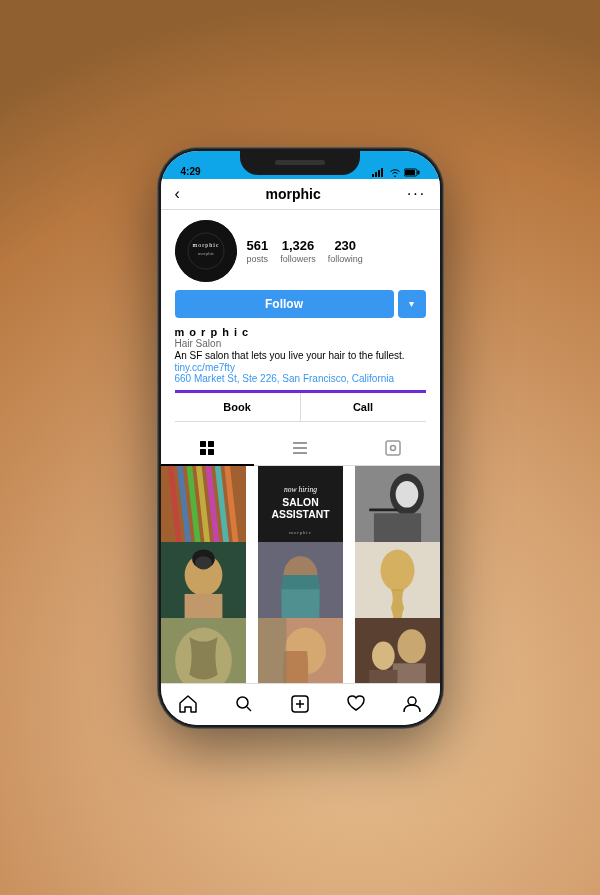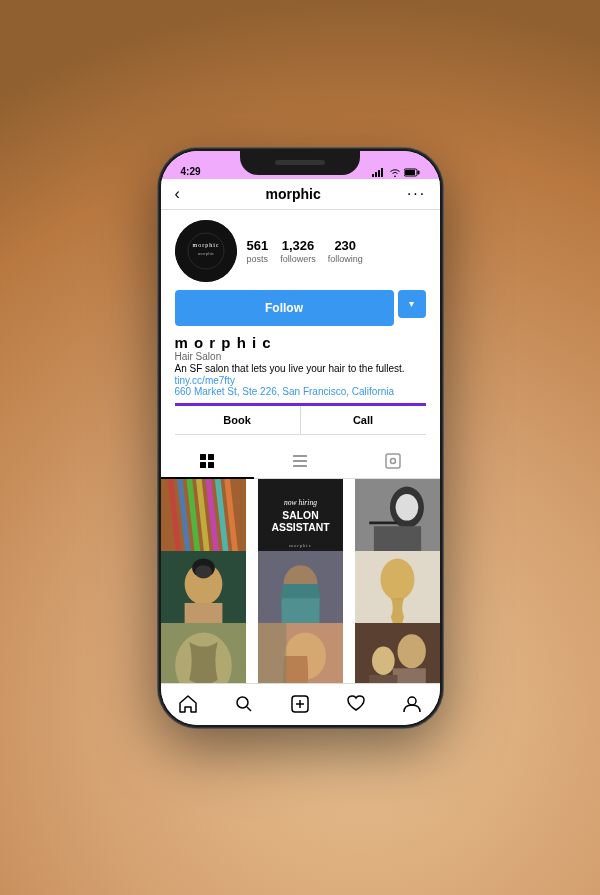--- a/index.html
+++ b/index.html
@@ -81,21 +81,21 @@
     .notch-speaker {
       width: 50px;
       height: 5px;
       background: #333;
       border-radius: 3px;
     }
 
     
     .status-bar {
       height: 28px;
-      background: #f0abfc;
+      background: #0ea5e9;
       display: flex;
       align-items: flex-end;
       justify-content: space-between;
       padding: 0 20px 2px;
       font-size: 9px;
       font-weight: 600;
       color: #000;
       position: relative;
       z-index: 50;
     }
@@ -180,21 +180,21 @@
     }
 
     
     .follow-row {
       display: flex;
       gap: 4px;
       margin-bottom: 8px;
     }
     .follow-btn {
       flex: 1;
-      height: 36px;
+      height: 28px;
       background: #3897f0;
       color: #fff;
       border: none;
       border-radius: 4px;
       font-size: 12px;
       font-weight: 700;
       cursor: pointer;
     }
     .follow-dropdown {
       width: 28px;
@@ -208,21 +208,21 @@
       align-items: center;
       justify-content: center;
       font-size: 10px;
     }
 
     
     .profile-bio {
       margin-bottom: 4px;
     }
     .bio-username {
-      font-size: 15px;
+      font-size: 11px;
       font-weight: 700;
       letter-spacing: 1px;
       color: #000;
     }
     .bio-category {
       font-size: 10px;
       color: #666;
     }
     .bio-desc {
       font-size: 10px;

